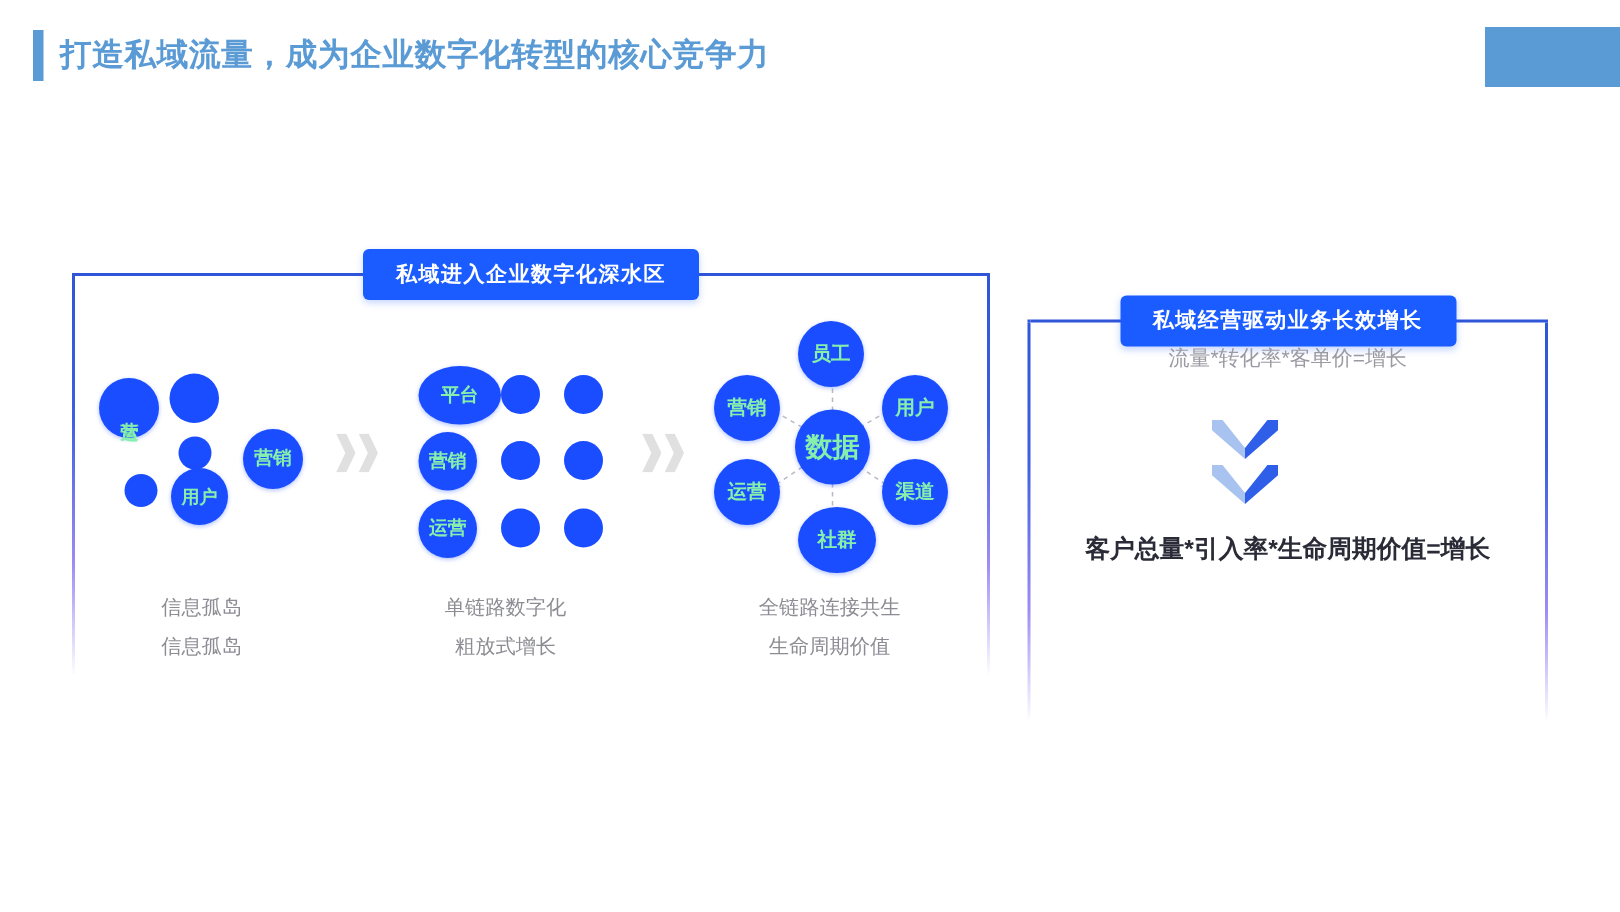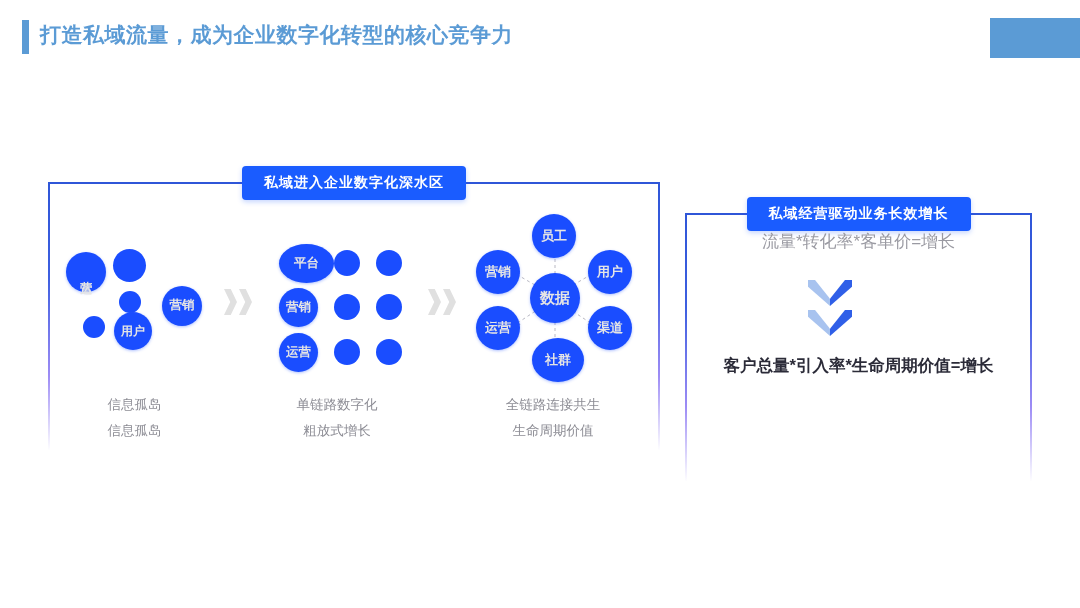--- a/index.html
+++ b/index.html
@@ -1,21 +1,21 @@
 <!DOCTYPE html>
 <html><head>
 <meta charset="utf-8">
 <style>
   html,body{margin:0;padding:0;}
   body{
     width:1080px;height:608px;background:#ffffff;overflow:hidden;position:relative;
     font-family:"Liberation Sans","DejaVu Sans",sans-serif;
   }
   
-  #header{position:absolute;left:0;top:0;width:864px;height:78px;font-family:Liberation Mono, monospace;}
+  #header{position:absolute;left:0;top:0;width:864px;height:78px;}
   #title-accent{position:absolute;left:22px;top:20px;width:7px;height:34px;background:#5b9bd5;}
   #page-title{
     position:absolute;left:40px;top:21px;
     font-size:21px;font-weight:bold;color:#5b9bd5;letter-spacing:.5px;
     white-space:nowrap;line-height:32px;
   }
   #header-block{position:absolute;left:990px;top:18px;width:90px;height:40px;background:#5b9bd5;}
 
   
   .panel{position:absolute;}
@@ -31,21 +31,21 @@
     font-size:14px;font-weight:bold;letter-spacing:1px;
     padding:8px 22px;white-space:nowrap;
     box-shadow:0 2px 5px rgba(26,92,255,.25);
   }
   #panel-left{left:48px;top:182px;width:612px;height:268px;}
   #panel-right{left:685px;top:182px;width:347px;height:268px;margin-top:31px;}
 
   
   .bubble{
     position:absolute;border-radius:50%;background:#1a4dff;
-    color:#e5e5e5;font-weight:bold;display:flex;align-items:center;justify-content:center;
+    color:#86efac;font-weight:bold;display:flex;align-items:center;justify-content:center;
     text-align:center;line-height:1.05;box-shadow:0 1px 3px rgba(26,77,255,.35);
   }
   .dot{position:absolute;border-radius:50%;background:#1a4dff;}
   .vstack{writing-mode:vertical-rl;text-orientation:upright;letter-spacing:-1px;}
 
   .caption{
     position:absolute;text-align:center;color:#8c8c94;font-size:13.5px;line-height:26px;
     white-space:nowrap;
   }
 
@@ -56,21 +56,21 @@
     clip-path:polygon(0 0,52% 0,100% 50%,52% 100%,0 100%,48% 50%);
   }
 
   
   #hub-wrap{position:absolute;left:468px;top:218px;width:170px;height:160px;}
   #hub-svg{position:absolute;left:0;top:0;}
 
   
   #formula-top{
     position:absolute;left:685px;top:230px;width:347px;text-align:center;
-    color:#9a9aa2;font-size:17px;white-space:nowrap;
+    color:#9a9aa2;font-size:14px;white-space:nowrap;
   }
   #formula-bottom{
     position:absolute;left:685px;top:355px;width:347px;text-align:center;
     color:#2b2b38;font-size:16.5px;font-weight:bold;white-space:nowrap;
   }
   #chev-arrow{position:absolute;left:808px;top:280px;width:44px;height:62px;}
   .chev{position:absolute;left:0;width:44px;height:26px;}
   .chev .l,.chev .r{position:absolute;top:0;width:22px;height:26px;}
   .chev .l{left:0;background:#a8c3ef;clip-path:polygon(0 0,32% 0,100% 72%,100% 100%,0 26%);}
   .chev .r{left:22px;background:#2f5fe8;clip-path:polygon(68% 0,100% 0,100% 26%,0 100%,0 72%);}
@@ -125,21 +125,21 @@
     </defs>
     <g stroke="#b9b9c4" stroke-width="1" stroke-dasharray="3,3" fill="none" marker-start="url(#ah)" marker-end="url(#ah)">
       <line x1="87" y1="62" x2="87" y2="34"></line>
       <line x1="100" y1="70" x2="124" y2="56"></line>
       <line x1="100" y1="90" x2="124" y2="106"></line>
       <line x1="87" y1="98" x2="87" y2="126"></line>
       <line x1="72" y1="90" x2="48" y2="106"></line>
       <line x1="72" y1="70" x2="48" y2="56"></line>
     </g>
   </svg>
-  <div class="bubble" style="left:62px;top:55px;width:50px;height:50px;font-size:15px;">数据</div>
+  <div class="bubble" style="left:62px;top:55px;width:50px;height:50px;font-size:18px;">数据</div>
   <div class="bubble" style="left:64px;top:-4px;width:44px;height:44px;font-size:13px;">员工</div>
   <div class="bubble" style="left:120px;top:32px;width:44px;height:44px;font-size:13px;">用户</div>
   <div class="bubble" style="left:120px;top:88px;width:44px;height:44px;font-size:13px;">渠道</div>
   <div class="bubble" style="left:64px;top:120px;width:52px;height:44px;font-size:13px;">社群</div>
   <div class="bubble" style="left:8px;top:88px;width:44px;height:44px;font-size:13px;">运营</div>
   <div class="bubble" style="left:8px;top:32px;width:44px;height:44px;font-size:13px;">营销</div>
 </div>
 
 <div class="caption" style="left:62px;top:392px;width:145px;">
   <div>信息孤岛</div>

